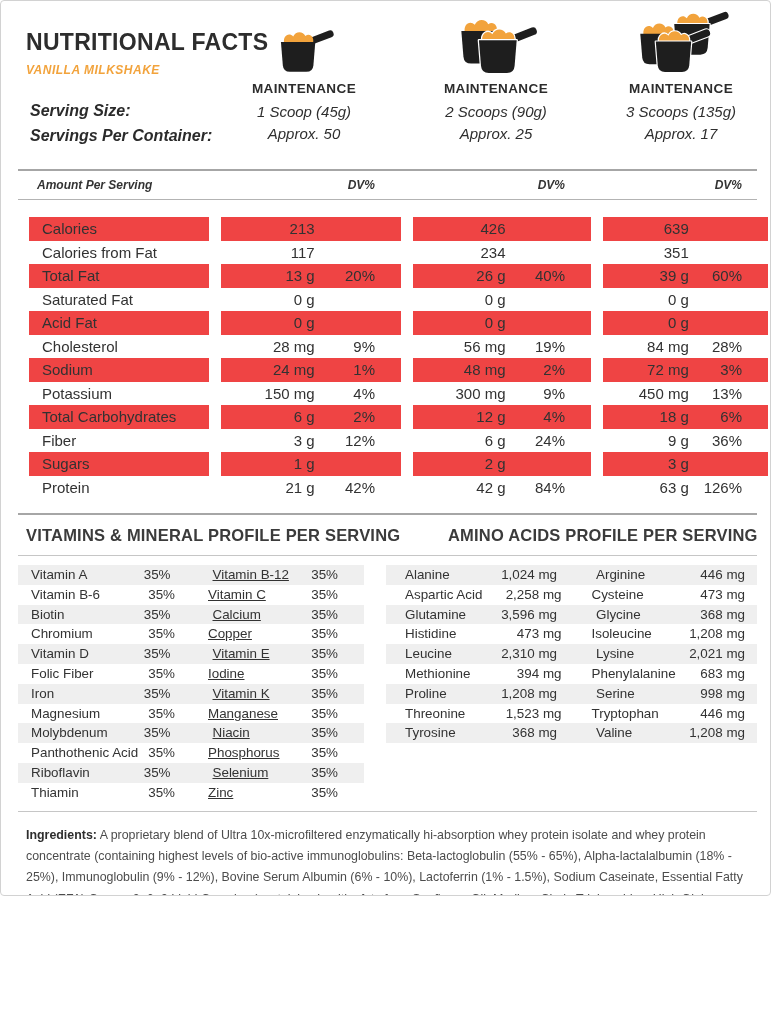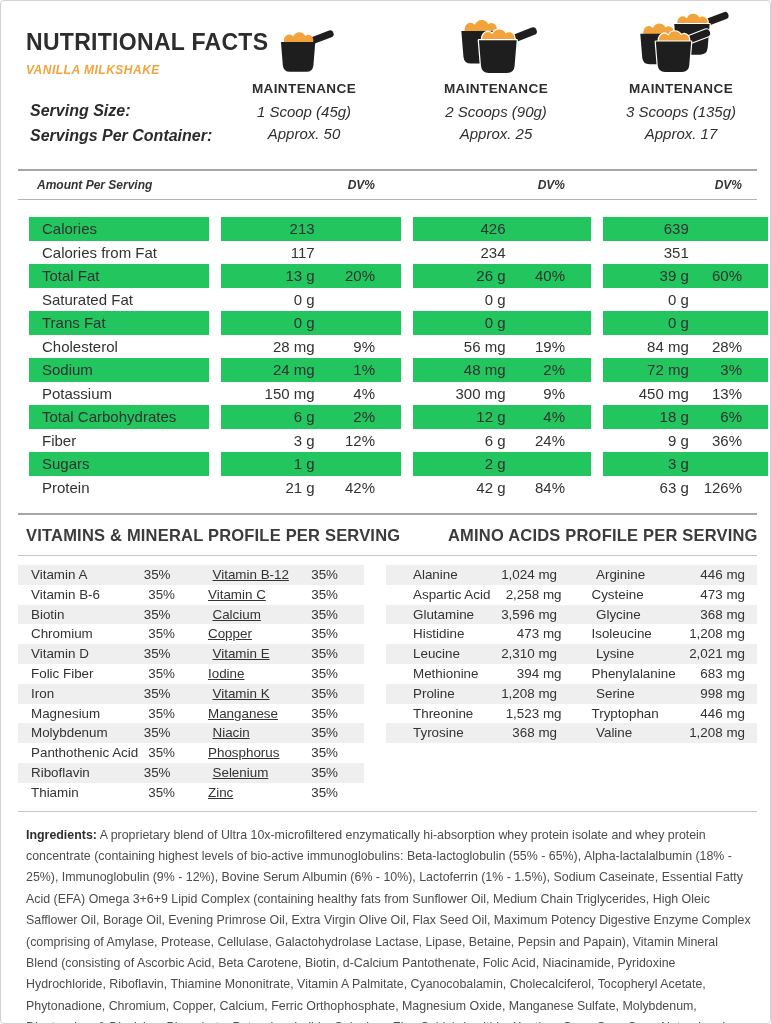--- a/index.html
+++ b/index.html
@@ -1,19 +1,19 @@
 <!DOCTYPE html>
 <html><head>
 <meta charset="utf-8">
 <style>
   * { margin:0; padding:0; box-sizing:border-box; }
   html,body { background:#fff; }
   body { font-family:"Liberation Sans", sans-serif; color:#333; }
   .page {
-    position:relative; width:771px; height:1024px; background:#fff;
+    position:relative; width:771px; height:896px; background:#fff;
     border:1px solid #d2d2d2; border-radius:4px; overflow:hidden;
   }
   .inner { padding:0 13px 0 17px; }
 
   
   .header { position:relative; height:168px; }
   .brand { position:absolute; left:8px; top:28px; }
   .title { font-size:23px; font-weight:bold; color:#2d2d2d; letter-spacing:.3px; }
   .flavor { margin-top:7px; font-size:12px; font-weight:bold; font-style:italic; color:#F2A33C; letter-spacing:.5px; }
   .hcol { position:absolute; top:4px; width:200px; text-align:center; }
@@ -35,36 +35,36 @@
   .amount-row { height:28px; align-items:center; }
   .aps { font-size:12px; font-weight:bold; font-style:italic; color:#333; padding-left:8px; }
   .dv-head { font-size:12px; font-weight:bold; font-style:italic; color:#333; }
   .spacer17 { height:17px; } .spacer14 { height:14px; } .spacer9 { height:9px; } .spacer8 { height:8px; }
   .nrow { height:23.5px; }
   .nrow .cell { line-height:23.5px; font-size:15px; color:#323232; }
   .nlabel { padding-left:13px; white-space:nowrap; overflow:hidden; }
   .nval { display:flex; }
   .amt { width:52%; text-align:right; white-space:nowrap; }
   .dvv { flex:1; text-align:right; padding-right:26px; white-space:nowrap; }
-  .nrow.stripe .cell { background:#22c55e; }
+  .nrow.stripe .cell { background:#ef4444; }
 
   
   .pgrid { display:grid; grid-template-columns:346px 1fr; column-gap:22px; }
   .sect-head-row { height:40px; align-items:center; }
   .sect-head { font-size:16.5px; font-weight:bold; color:#3b3b3b; letter-spacing:.2px; white-space:nowrap; }
   .sect-head.vit { padding-left:8px; }
   .sect-head.aa { padding-left:62px; }
   .prow { height:19.8px; display:flex; }
   .prow > div { flex:1; display:flex; line-height:19.8px; font-size:13.4px; color:#333; }
   .prow.stripe { background:#efefef;gap:9px; }
   .pname { flex:1; white-space:nowrap; overflow:hidden; }
   .pval { text-align:right; white-space:nowrap; }
   .vit-pair1 .pname { padding-left:13px; } .vit-pair1 .pval { padding-right:16px; }
   .vit-pair2 .pname { padding-left:17px;text-decoration:underline; } .vit-pair2 .pval { padding-right:26px; }
-  .aa-pair1 .pname { padding-left:27px; } .aa-pair1 .pval { padding-right:10px; }
+  .aa-pair1 .pname { padding-left:19px; } .aa-pair1 .pval { padding-right:10px; }
   .aa-pair2 .pname { padding-left:20px; } .aa-pair2 .pval { padding-right:12px; }
 
   
   .ingredients { margin-top:13px; padding:0 6px 0 8px; font-size:12.4px; line-height:21.4px; color:#4c4c4c; }
   .ingredients b { color:#2d2d2d; }
 
   
   .scoop-svg * { paint-order:stroke; stroke-linejoin:round; stroke-linecap:round; }
   .outlined { stroke:#ffffff; stroke-width:2.4px; }
 </style>
@@ -220,21 +220,21 @@
             <span class="amt">0 g</span>
             <span class="dvv"></span>
           </div>
           <div class="cell nval">
             <span class="amt">0 g</span>
             <span class="dvv"></span>
           </div>
         </div>
 
         <div class="nrow tgrid stripe">
-          <div class="cell nlabel">Trans Fat</div>
+          <div class="cell nlabel">Acid Fat</div>
           <div class="cell nval">
             <span class="amt">0 g</span>
             <span class="dvv"></span>
           </div>
           <div class="cell nval">
             <span class="amt">0 g</span>
             <span class="dvv"></span>
           </div>
           <div class="cell nval">
             <span class="amt">0 g</span>

